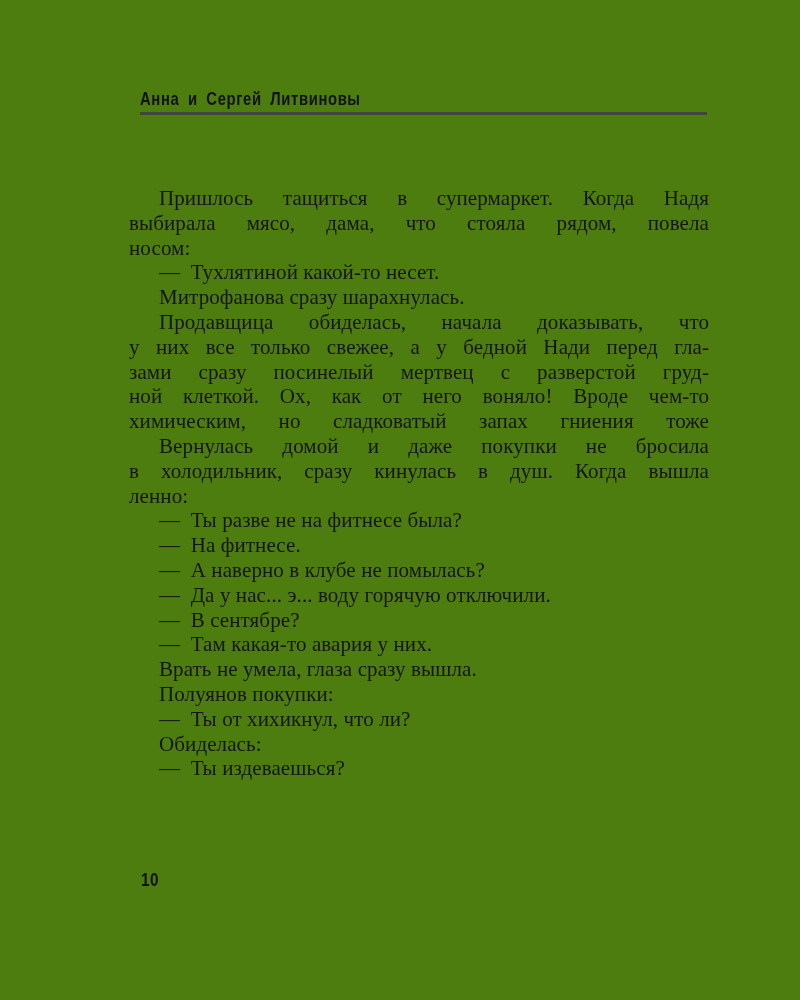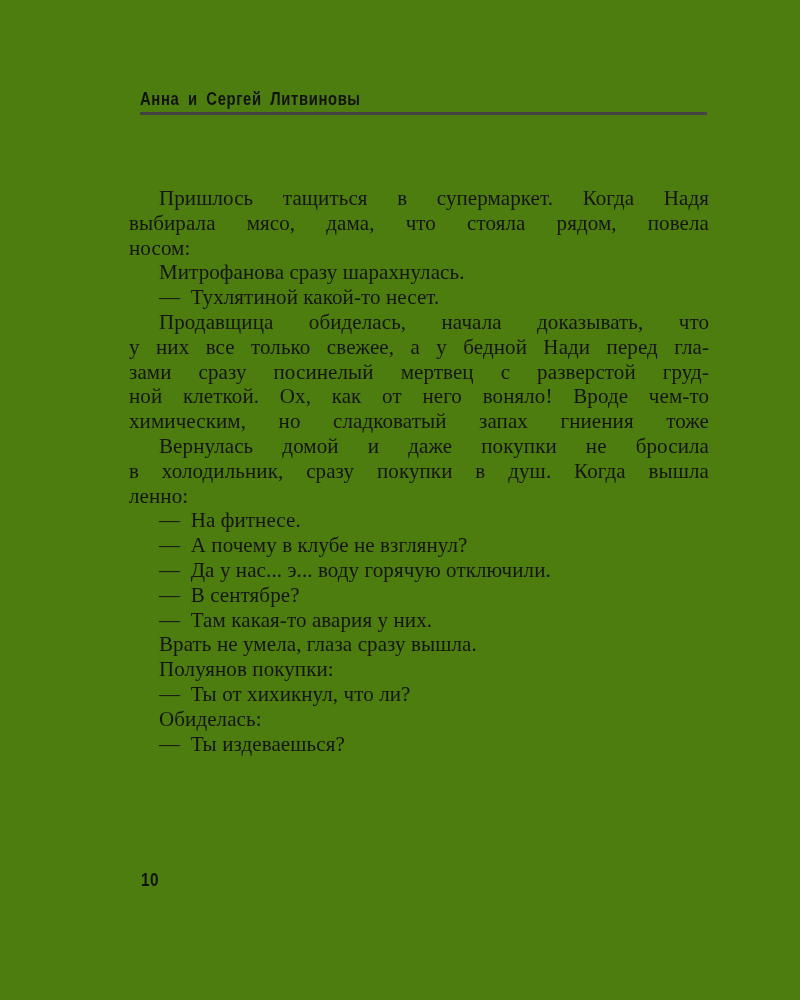--- a/index.html
+++ b/index.html
@@ -80,42 +80,45 @@
     <div class="rule"></div>
   </div>
 
   <div class="body-text">
       <div class="para">
         <div class="line just indent">Пришлось тащиться в супермаркет. Когда Надя</div>
         <div class="line just">выбирала мясо, дама, что стояла рядом, повела</div>
         <div class="line">носом:</div>
       </div>
       <div class="para">
-        <div class="line indent">Митрофанова сразу шарахнулась.</div>
+        <div class="line indent">— Тухлятиной какой-то несет.</div>
       </div>
       <div class="para">
-        <div class="line indent">— Тухлятиной какой-то несет.</div>
+        <div class="line indent">Митрофанова сразу шарахнулась.</div>
       </div>
       <div class="para">
         <div class="line just indent">Продавщица обиделась, начала доказывать, что</div>
         <div class="line just">у них все только свежее, а у бедной Нади перед гла-</div>
         <div class="line just">зами сразу посинелый мертвец с разверстой груд-</div>
         <div class="line just">ной клеткой. Ох, как от него воняло! Вроде чем-то</div>
         <div class="line just">химическим, но сладковатый запах гниения тоже</div>
       </div>
       <div class="para">
         <div class="line just indent">Вернулась домой и даже покупки не бросила</div>
-        <div class="line just">в холодильник, сразу покупки в душ. Когда вышла</div>
+        <div class="line just">в холодильник, сразу кинулась в душ. Когда вышла</div>
         <div class="line">ленно:</div>
+      </div>
+      <div class="para">
+        <div class="line indent">— Ты разве не на фитнесе была?</div>
       </div>
       <div class="para">
         <div class="line indent">— На фитнесе.</div>
       </div>
       <div class="para">
-        <div class="line indent">— А почему в клубе не взглянул?</div>
+        <div class="line indent">— А наверно в клубе не помылась?</div>
       </div>
       <div class="para">
         <div class="line indent">— Да у нас... э... воду горячую отключили.</div>
       </div>
       <div class="para">
         <div class="line indent">— В сентябре?</div>
       </div>
       <div class="para">
         <div class="line indent">— Там какая-то авария у них.</div>
       </div>

